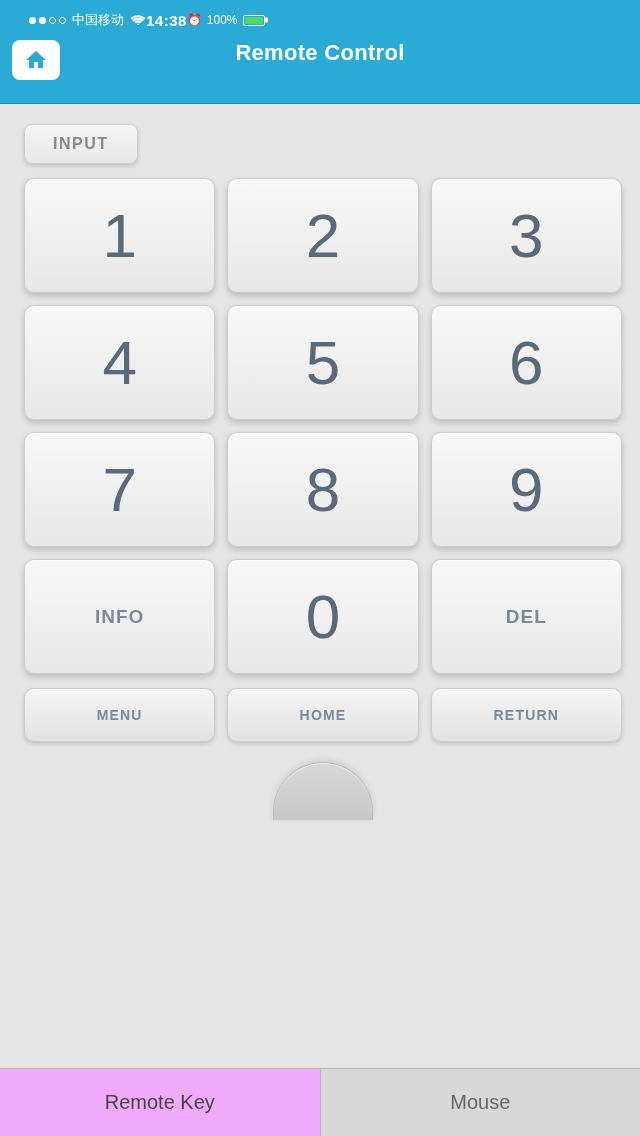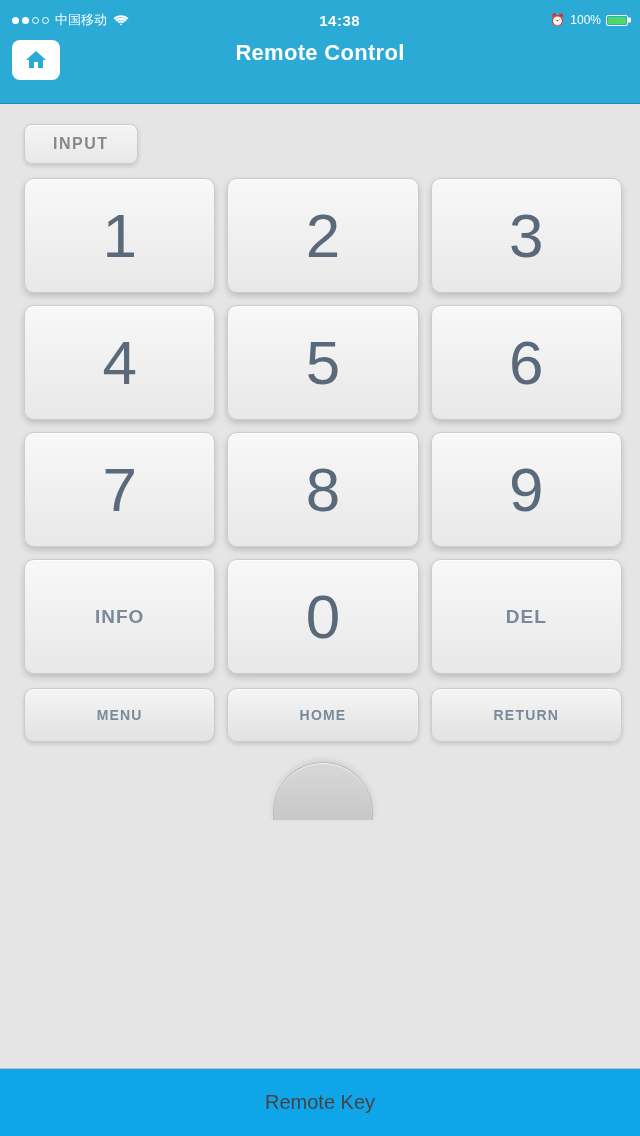--- a/index.html
+++ b/index.html
@@ -12,22 +12,21 @@
       overflow: hidden;
     }
 
     
     .status-bar {
       width: 640px;
       height: 40px;
       background: #2aaad4;
       display: flex;
       align-items: center;
-      justify-content: space-between;
-      padding: 0 12px;
+      padding: 0 29px;
       color: white;
       font-size: 13px;
       font-weight: 500;
     }
     .status-left {
       display: flex;
       align-items: center;
       gap: 6px;
     }
     .signal-dots {
@@ -244,21 +243,21 @@
       font-size: 20px;
       font-weight: 400;
       color: #666;
       cursor: pointer;
       border-right: 1px solid #bbb;
     }
     .tab-item:last-child {
       border-right: none;
     }
     .tab-item.active {
-      background: #0ea5e9;
+      background: #f0abfc;
       color: #444;
       text-align: right;
     }
     .tab-item:not(.active) {
       background: #d8d8d8;
     }
   </style>
 </head>
 <body>
 
@@ -331,13 +330,16 @@
   <div class="dpad-area">
     <div class="dpad-circle"></div>
   </div>
 
 </div>
 
 <div class="tab-bar">
   <div class="tab-item active">
     <span>Remote Key</span>
   </div>
+  <div class="tab-item">
+    <span>Mouse</span>
+  </div>
 </div>
 
 </body></html>

